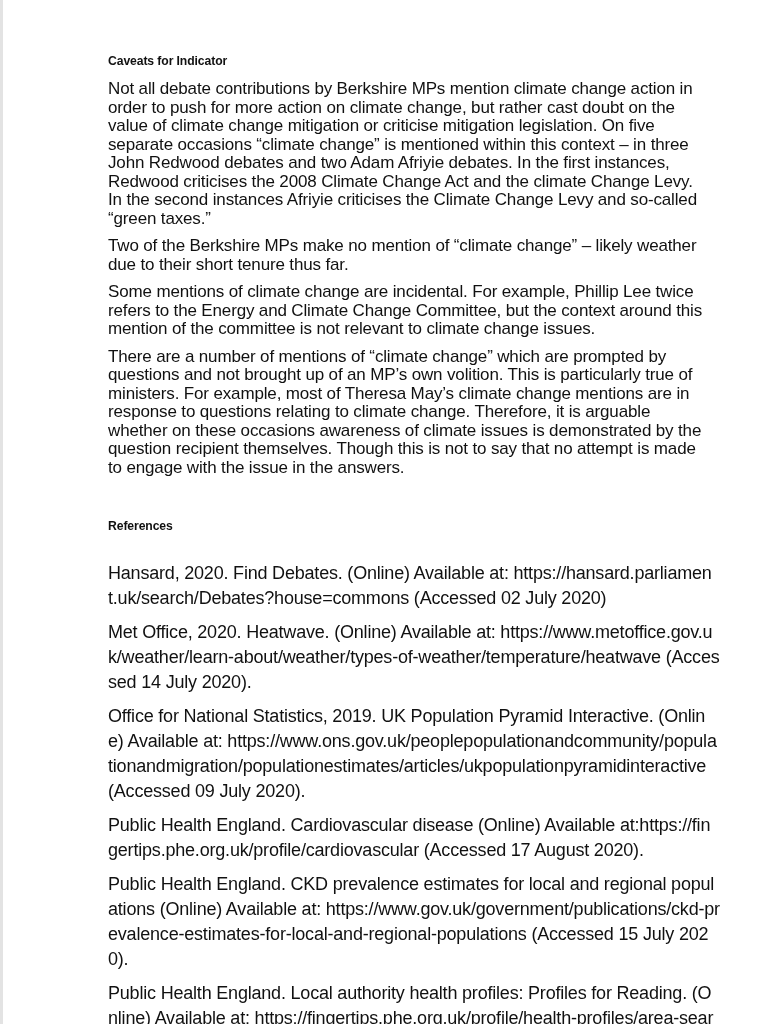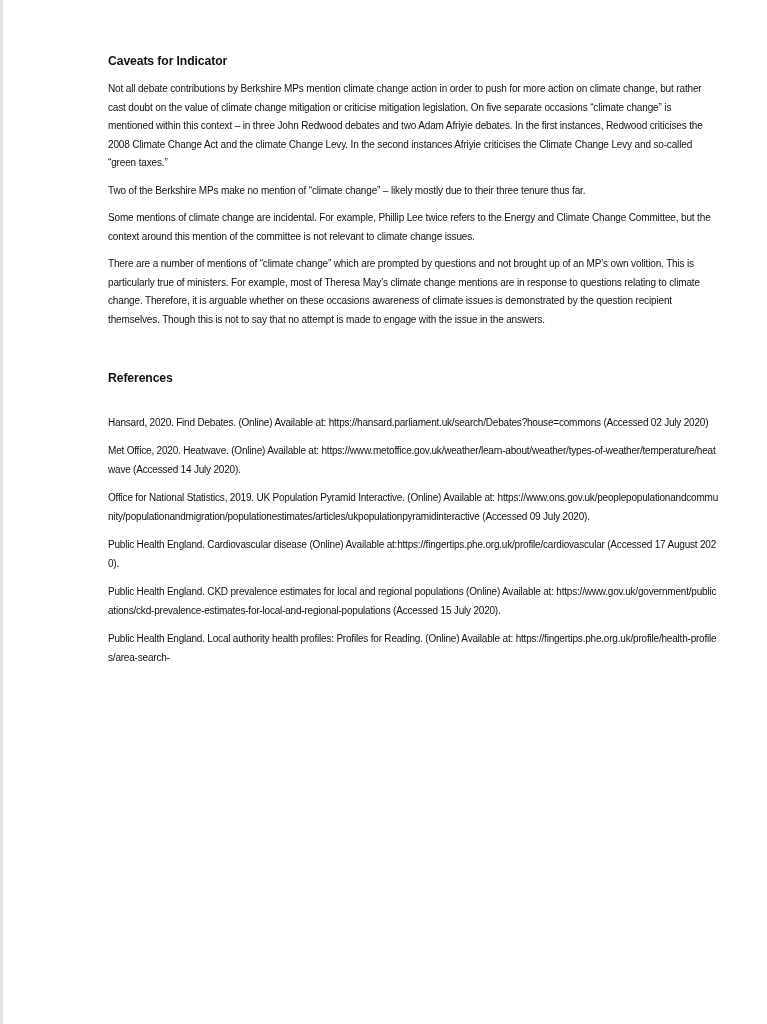--- a/index.html
+++ b/index.html
@@ -30,48 +30,48 @@
       width: 612px;
     }
     .heading {
       font-weight: bold;
       font-size: 12.2px;
       line-height: 18px;
       margin: 0 0 10px 0;
       letter-spacing: -0.1px;
     }
     .para {
-      font-size: 10px;
+      font-size: 17px;
       line-height: 18.5px;
       margin: 0 9px 9px 0;
       letter-spacing: -0.15px;
     }
     .refs-heading {
       margin-top: 40px;
       margin-bottom: 26px;
     }
     .ref {
-      font-size: 10px;
-      line-height: 19px;
+      font-size: 18px;
+      line-height: 25px;
       margin: 0 0 9px 0;
       letter-spacing: -0.2px;
       word-break: break-all;
     }
   </style>
 </head>
 <body>
 
 <div class="left-edge"></div>
 
 <div class="page">
 
   <section>
     <h2 class="heading">Caveats for Indicator</h2>
     <p class="para">Not all debate contributions by Berkshire MPs mention climate change action in order to push for more action on climate change, but rather cast doubt on the value of climate change mitigation or criticise mitigation legislation. On five separate occasions “climate change” is mentioned within this context – in three John Redwood debates and two Adam Afriyie debates. In the first instances, Redwood criticises the 2008 Climate Change Act and the climate Change Levy.  In the second instances Afriyie criticises the Climate Change Levy and so-called “green taxes.”</p>
-    <p class="para">Two of the Berkshire MPs make no mention of “climate change” – likely mostly due to their three tenure thus far.</p>
+    <p class="para">Two of the Berkshire MPs make no mention of “climate change” – likely weather due to their short tenure thus far.</p>
     <p class="para">Some mentions of climate change are incidental. For example, Phillip Lee twice refers to the Energy and Climate Change Committee, but the context around this mention of the committee is not relevant to climate change issues.</p>
     <p class="para">There are a number of mentions of “climate change” which are prompted by questions and not brought up of an MP’s own volition. This is particularly true of ministers. For example, most of Theresa May’s climate change mentions are in response to questions relating to climate change. Therefore, it is arguable whether on these occasions awareness of climate issues is demonstrated by the question recipient themselves. Though this is not to say that no attempt is made to engage with the issue in the answers.</p>
   </section>
 
   <section>
     <h2 class="heading refs-heading">References</h2>
     <p class="ref">Hansard, 2020. Find Debates. (Online) Available at: https://hansard.parliament.uk/search/Debates?house=commons (Accessed 02 July 2020)</p>
     <p class="ref">Met Office, 2020. Heatwave. (Online) Available at: https://www.metoffice.gov.uk/weather/learn-about/weather/types-of-weather/temperature/heatwave (Accessed 14 July 2020).</p>
     <p class="ref">Office for National Statistics, 2019. UK Population Pyramid Interactive. (Online) Available at: https://www.ons.gov.uk/peoplepopulationandcommunity/populationandmigration/populationestimates/articles/ukpopulationpyramidinteractive (Accessed 09 July 2020).</p>
     <p class="ref">Public Health England. Cardiovascular disease (Online) Available at:https://fingertips.phe.org.uk/profile/cardiovascular (Accessed 17 August 2020).</p>

